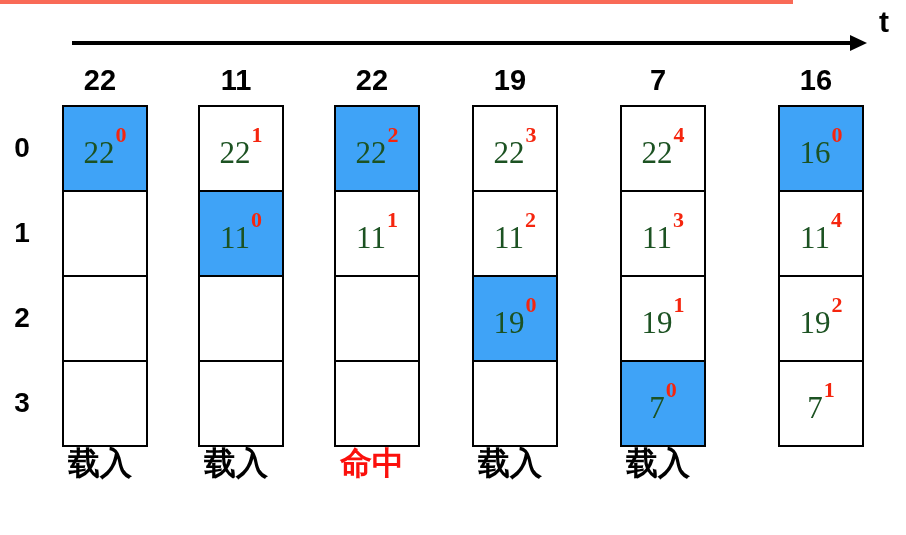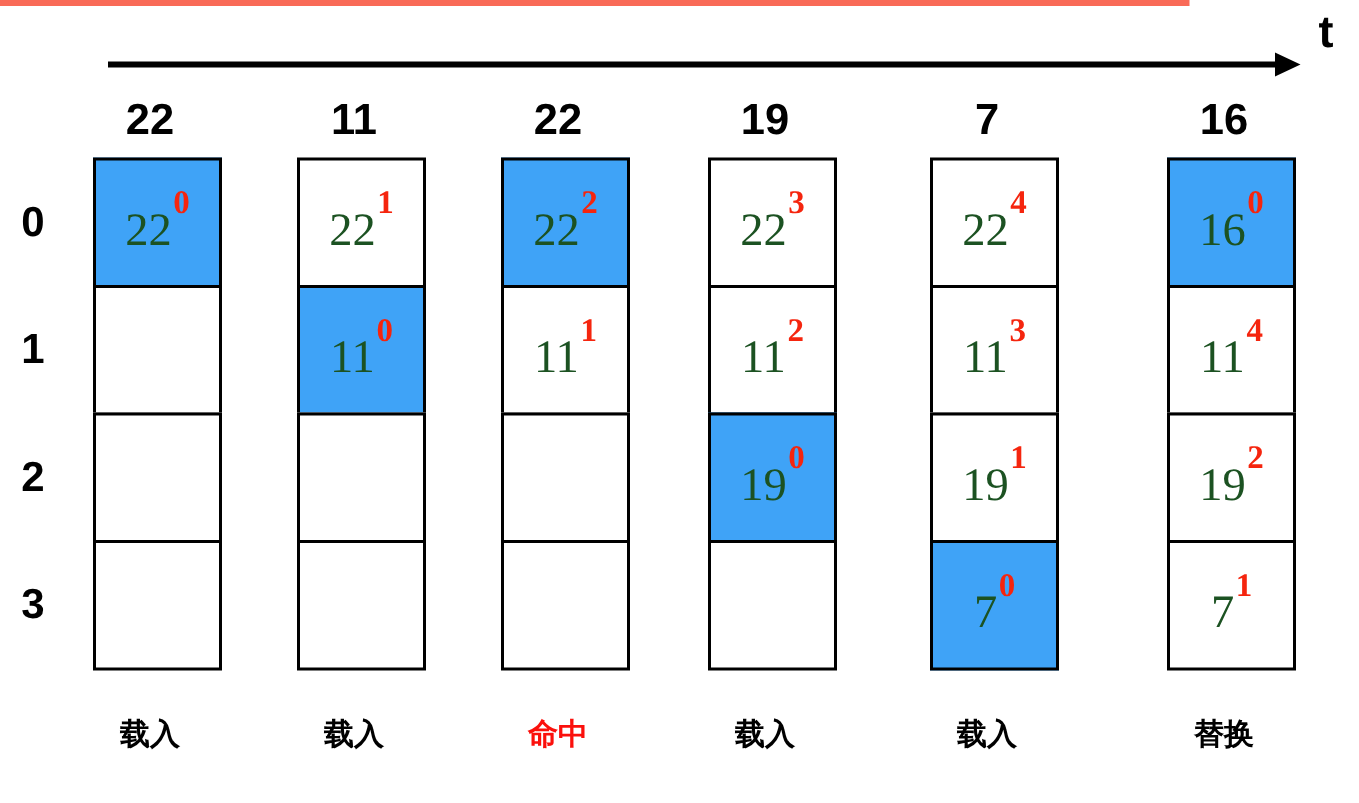--- a/index.html
+++ b/index.html
@@ -74,23 +74,23 @@
     line-height:1;
   }
   .ctr{
     font-family:"Liberation Serif", serif;
     font-size:22px;font-weight:700;color:var(--counter-red);
     display:inline-block;line-height:1;
     transform:translateY(-18px);
     margin-left:1px;
   }
   .action{
-    margin-top:25px;height:34px;
+    height:34px;
     display:flex;align-items:center;justify-content:center;
-    font-size:20px;font-weight:600;color:var(--ink);
+    font-size:32px;font-weight:600;color:var(--ink);
     white-space:nowrap;
   }
   .action.hit{color:var(--hit-red);}
 </style>
 </head>
 <body>
 
 <div class="canvas">
 
   <div class="topline"></div>
@@ -232,16 +232,15 @@
         </div>
       <div class="cell">
           <span class="val">19</span>
           <span class="ctr">2</span>
         </div>
       <div class="cell">
           <span class="val">7</span>
           <span class="ctr">1</span>
         </div>
     </div>
-    <div class="action">替换</div>
   </div>
 
 </div>
 
 </body></html>

